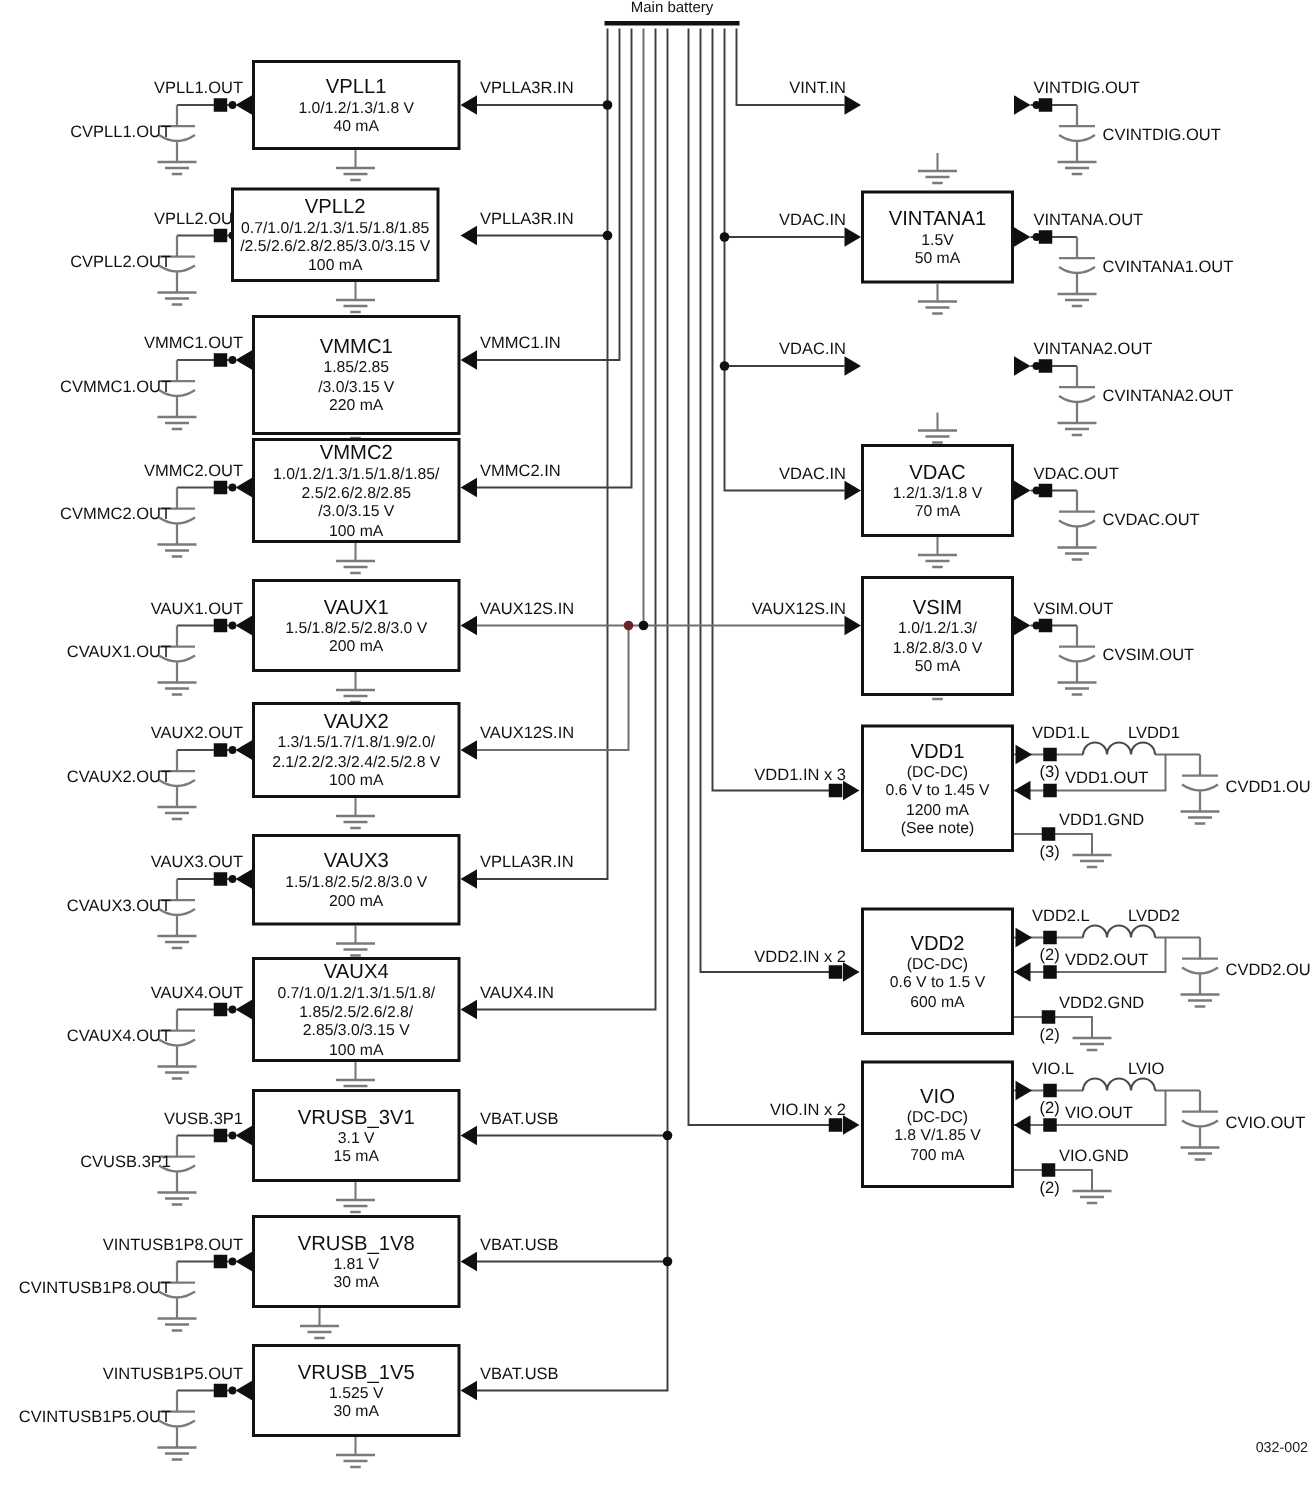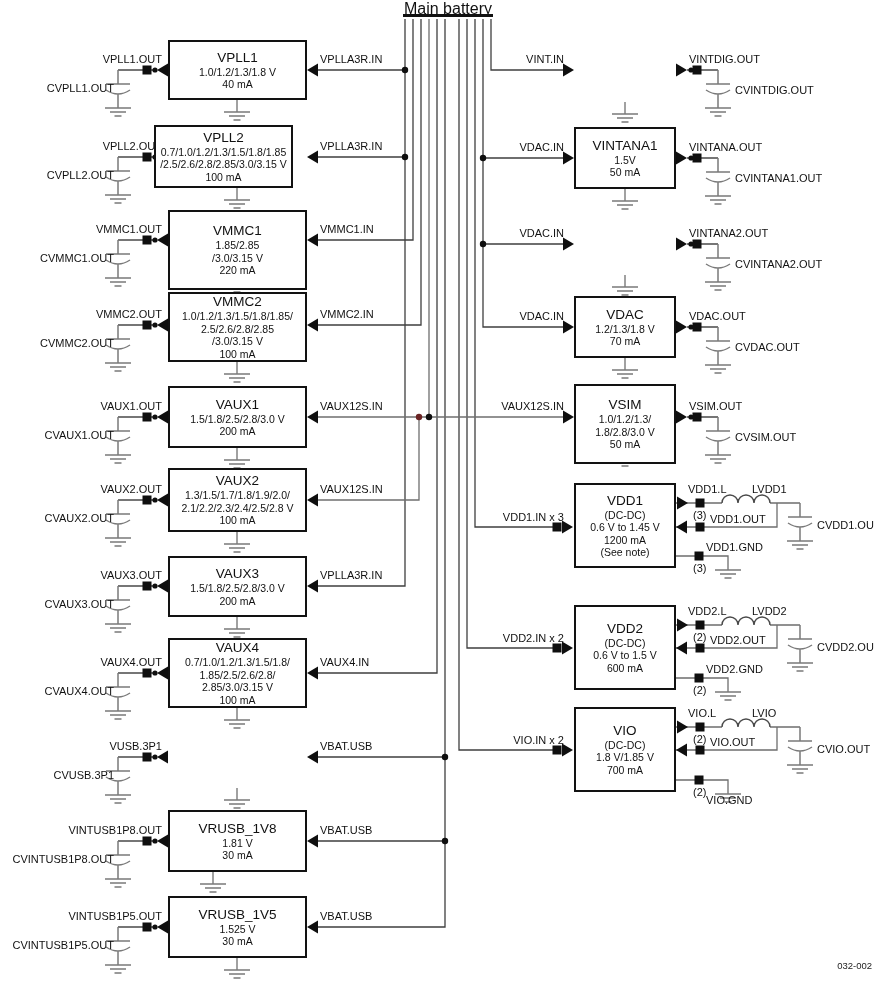--- a/index.html
+++ b/index.html
@@ -6,21 +6,21 @@
   #canvas{position:relative;width:874px;height:991px;background:#fff;overflow:hidden;
           font-family:"Liberation Sans",sans-serif;color:#111;}
   #wires{position:absolute;left:0;top:0;}
   .lbl{position:absolute;font-size:11px;line-height:12px;white-space:nowrap;color:#111;}
   .r{text-align:right;white-space:nowrap;}
   .blk{position:absolute;box-sizing:border-box;border:2.6px solid #121212;background:#fff;
        display:flex;flex-direction:column;justify-content:center;align-items:center;
        text-align:center;z-index:2;}
   .bn{font-size:13.5px;line-height:16px;}
   .bd{font-size:10.5px;line-height:12.5px;white-space:pre-line;}
-  .hdr{position:absolute;left:393px;top:0;width:110px;text-align:center;font-size:16px;}
+  .hdr{position:absolute;left:393px;top:0;width:110px;text-align:center;font-size:10px;}
   .fig{position:absolute;left:812px;top:960px;width:60px;text-align:right;font-size:9.5px;color:#222;}
   .bus{position:absolute;left:403px;top:14px;width:90px;height:3.2px;background:#111;}
 </style>
 </head>
 <body>
 
 <div id="canvas">
 
 <svg id="wires" width="874" height="991" viewBox="0 0 874 991">
   <defs>
@@ -269,20 +269,25 @@
       <div class="bd">1.5/1.8/2.5/2.8/3.0 V
 200 mA</div>
     </div>
 <div class="blk" style="left:168px;top:638px;width:139px;height:70px">
       <div class="bn">VAUX4</div>
       <div class="bd">0.7/1.0/1.2/1.3/1.5/1.8/
 1.85/2.5/2.6/2.8/
 2.85/3.0/3.15 V
 100 mA</div>
     </div>
+<div class="blk" style="left:168px;top:726px;width:139px;height:62px">
+      <div class="bn">VRUSB_3V1</div>
+      <div class="bd">3.1 V
+15 mA</div>
+    </div>
 <div class="blk" style="left:168px;top:810px;width:139px;height:62px">
       <div class="bn">VRUSB_1V8</div>
       <div class="bd">1.81 V
 30 mA</div>
     </div>
 <div class="blk" style="left:168px;top:896px;width:139px;height:62px">
       <div class="bn">VRUSB_1V5</div>
       <div class="bd">1.525 V
 30 mA</div>
     </div>
@@ -387,17 +392,17 @@
 <div class="lbl" style="left:752px;top:605px">LVDD2</div>
 <div class="lbl" style="left:710px;top:634px">VDD2.OUT</div>
 <div class="lbl" style="left:706px;top:663px">VDD2.GND</div>
 <div class="lbl" style="left:693px;top:684px">(2)</div>
 <div class="lbl" style="left:817px;top:641px">CVDD2.OUT</div>
 <div class="lbl r" style="left:460px;top:734px;width:104px">VIO.IN x 2</div>
 <div class="lbl" style="left:688px;top:707px">VIO.L</div>
 <div class="lbl" style="left:693px;top:733px">(2)</div>
 <div class="lbl" style="left:752px;top:707px">LVIO</div>
 <div class="lbl" style="left:710px;top:736px">VIO.OUT</div>
-<div class="lbl" style="left:706px;top:794px">VIO.GND</div>
+<div class="lbl" style="left:706px;top:765px">VIO.GND</div>
 <div class="lbl" style="left:693px;top:786px">(2)</div>
 <div class="lbl" style="left:817px;top:743px">CVIO.OUT</div>
 
 </div>
 
 </body></html>

